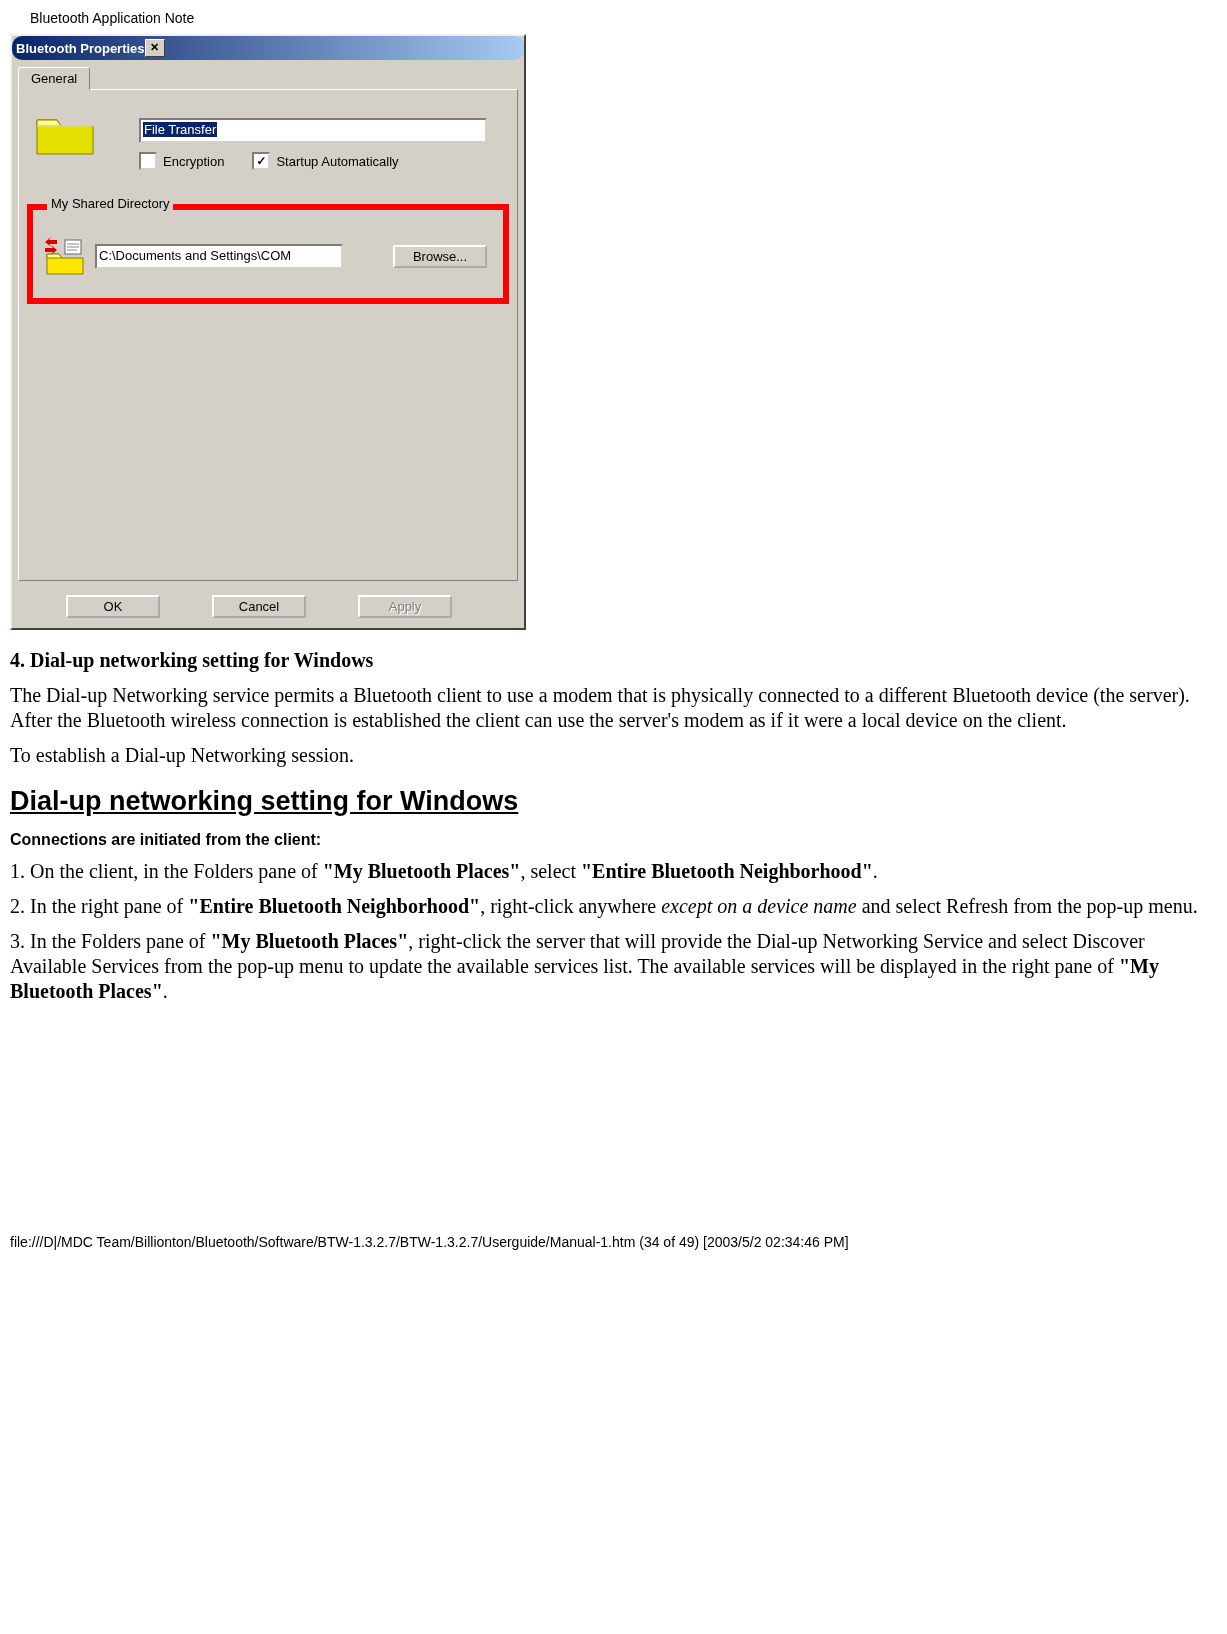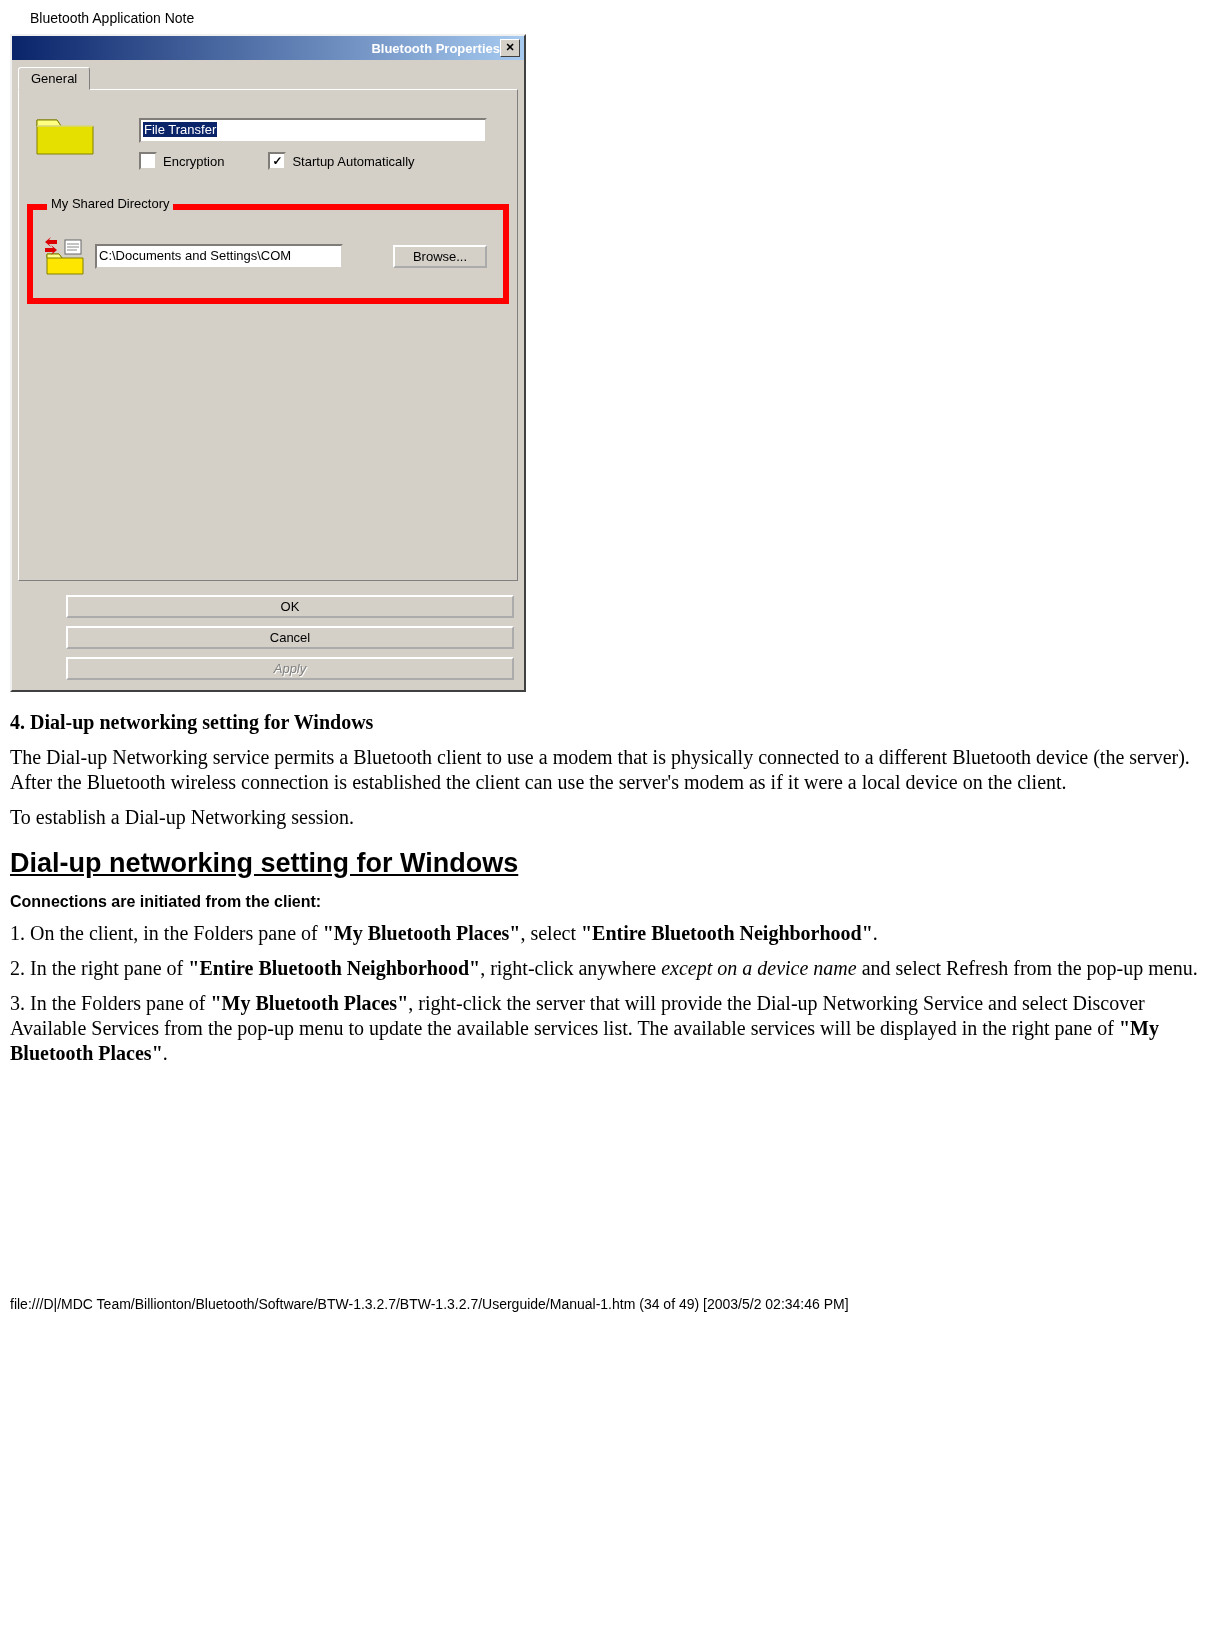--- a/index.html
+++ b/index.html
@@ -24,21 +24,22 @@
     font-family: "Tahoma", "MS Sans Serif", Arial, sans-serif;
     font-size: 13px;
   }
   .titlebar {
     background: linear-gradient(to right, #0a246a, #a6caf0);
     color: #fff;
     font-weight: bold;
     padding: 3px 4px;
     display: flex;
     align-items: center;
-    justify-content: flex-end;
+    justify-content: flex-start;
+    border-radius: 10px;
   }
   .titlebar .close {
     width: 18px; height: 16px;
     background: #d4d0c8;
     border: 1px solid;
     border-color: #fff #404040 #404040 #fff;
     color: #000;
     font-family: Arial;
     font-size: 11px;
     font-weight: bold;
@@ -85,21 +86,21 @@
     overflow: hidden;
   }
   .tf1 { top: 28px; width: 340px; }
   .tf1 .sel {
     background: #0a246a; color: #fff; padding: 0 1px;
   }
   .checkbox-row {
     position: absolute;
     top: 62px; left: 120px;
     display: flex;
-    gap: 44px;
+    gap: 28px;
     align-items: center;
   }
   .cb {
     display: flex; align-items: center; gap: 6px;
   }
   .cb-box {
     width: 14px; height: 14px;
     background: #fff;
     border: 2px inset #d4d0c8;
     display: flex; align-items: center; justify-content: center;
@@ -138,23 +139,22 @@
     min-width: 90px;
     text-align: center;
     font-size: 13px;
     font-family: "Tahoma","MS Sans Serif",Arial,sans-serif;
     margin-left: 44px;
   }
   .dialog-buttons {
     display: flex;
     gap: 8px;
     padding: 8px 10px 10px 10px;
-    flex-direction: column;
-  }
-  .win-btn.disabled { color: #808080; text-shadow: 1px 1px 0 #fff; font-style: italic; }
+  }
+  .win-btn.disabled { color: #808080; text-shadow: 1px 1px 0 #fff; }
   .body-text p { margin: 10px 0; line-height: 1.25; }
   .body-text b.section { font-family: "Times New Roman", serif; }
   h2.sans { font-family: Arial, Helvetica, sans-serif; font-size: 27px; font-weight: bold; margin: 18px 0 8px; text-decoration: underline; }
   h3.sans { font-family: Arial, Helvetica, sans-serif; font-size: 16px; font-weight: bold; margin: 14px 0 10px; }
   .footer-path {
     font-family: Arial, sans-serif;
     font-size: 14px;
     margin-top: 230px;
   }
   em { font-style: italic; }

